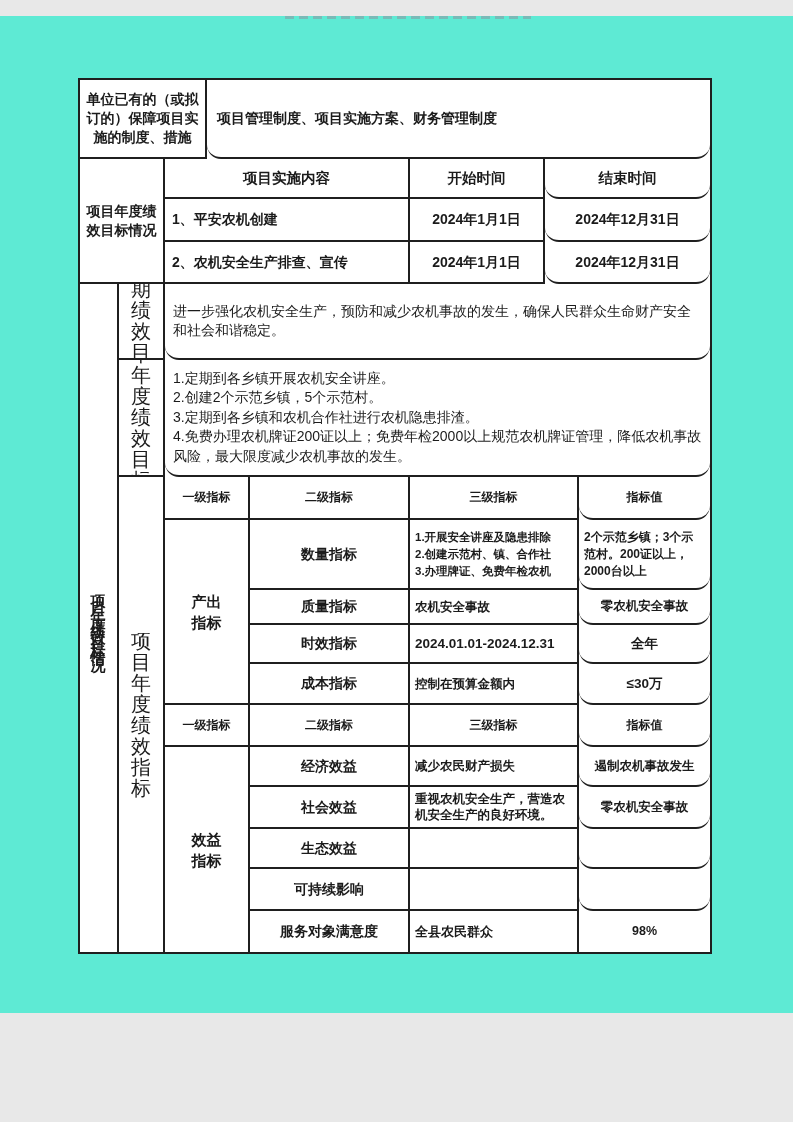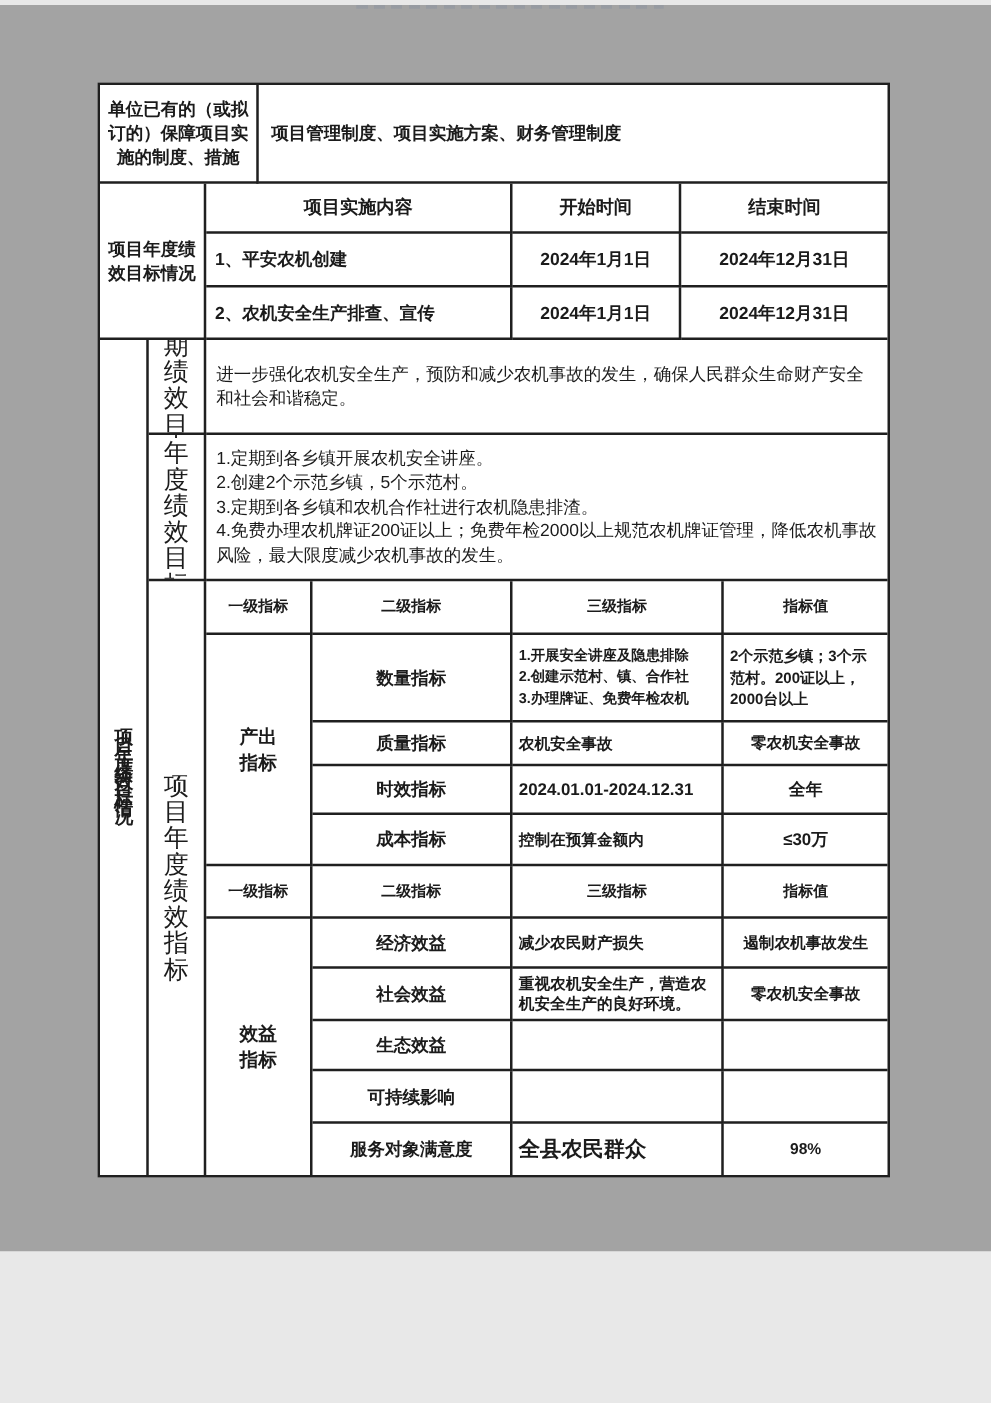--- a/index.html
+++ b/index.html
@@ -1,33 +1,33 @@
 <!DOCTYPE html>
 <html><head>
 <meta charset="utf-8">
 <style>
   * { margin:0; padding:0; box-sizing:border-box; }
   body { background:#e8e8e8; font-family:"Liberation Sans","DejaVu Sans",sans-serif; }
-  .page{ position:relative; width:793px; height:997px; background:#a3a3a3; margin:4px auto;
+  .page{ position:relative; width:793px; height:997px; background:#5eead4; margin:16px auto;
          overflow:hidden; color:#1b1b1b; }
 
   
   .scan-streak-top{ position:absolute; left:285px; top:0; width:246px; height:3px;
       background:repeating-linear-gradient(90deg,#8d94a0 0 9px,transparent 9px 14px); opacity:.55; }
   .scan-streak-pink{ position:absolute; left:576px; top:1050px; width:148px; height:3px;
       background:repeating-linear-gradient(90deg,#d894a4 0 7px,transparent 7px 12px); opacity:.55; }
 
   
   .doc-table{ position:absolute; left:78px; top:62px; width:634px;
       border:2px solid #1f1f1f; background:#fff; }
   .sec{ display:flex; }
   .cell{ border-right:2px solid #1f1f1f; border-bottom:2px solid #1f1f1f;
          display:flex; align-items:center; justify-content:center;
          font-size:14px; line-height:19px; overflow:hidden; }
-  .no-br{ border-right:none; } .no-bb{ border-bottom:none; } .left{ justify-content:flex-start; text-align:left; }
+  .no-br{ border-right:none;border-radius:14px; } .no-bb{ border-bottom:none; } .left{ justify-content:flex-start; text-align:left; }
   .pre{ white-space:pre-line; }
 
   
   .sec1{ height:79px; }
   .sec1-label{ flex:0 0 127px; text-align:center; font-weight:600; padding:0 4px; word-break:break-all; }
   .sec1-content{ flex:1 1 auto; padding:0 10px; font-weight:600; }
 
   
   .sec2-label{ flex:0 0 85px; height:125px; text-align:center; font-weight:600; padding:0 5px; word-break:break-all; }
   .sec2-grid{ flex:1 1 auto; display:grid; grid-template-columns:245px 135px 1fr;
@@ -165,21 +165,21 @@
 
             <div class="cell">生态效益</div>
             <div class="cell c3"></div>
             <div class="cell cv no-br"></div>
 
             <div class="cell">可持续影响</div>
             <div class="cell c3"></div>
             <div class="cell cv no-br"></div>
 
             <div class="cell no-bb">服务对象满意度</div>
-            <div class="cell c3 no-bb" style="font-size:17px">全县农民群众</div>
+            <div class="cell c3 no-bb" style="font-size:13px">全县农民群众</div>
             <div class="cell cv no-br no-bb">98%</div>
 
           </div>
         </div>
       </div>
     </div>
   </div>
 
   <div class="footer">第 2 页，共 3 页</div>
 

